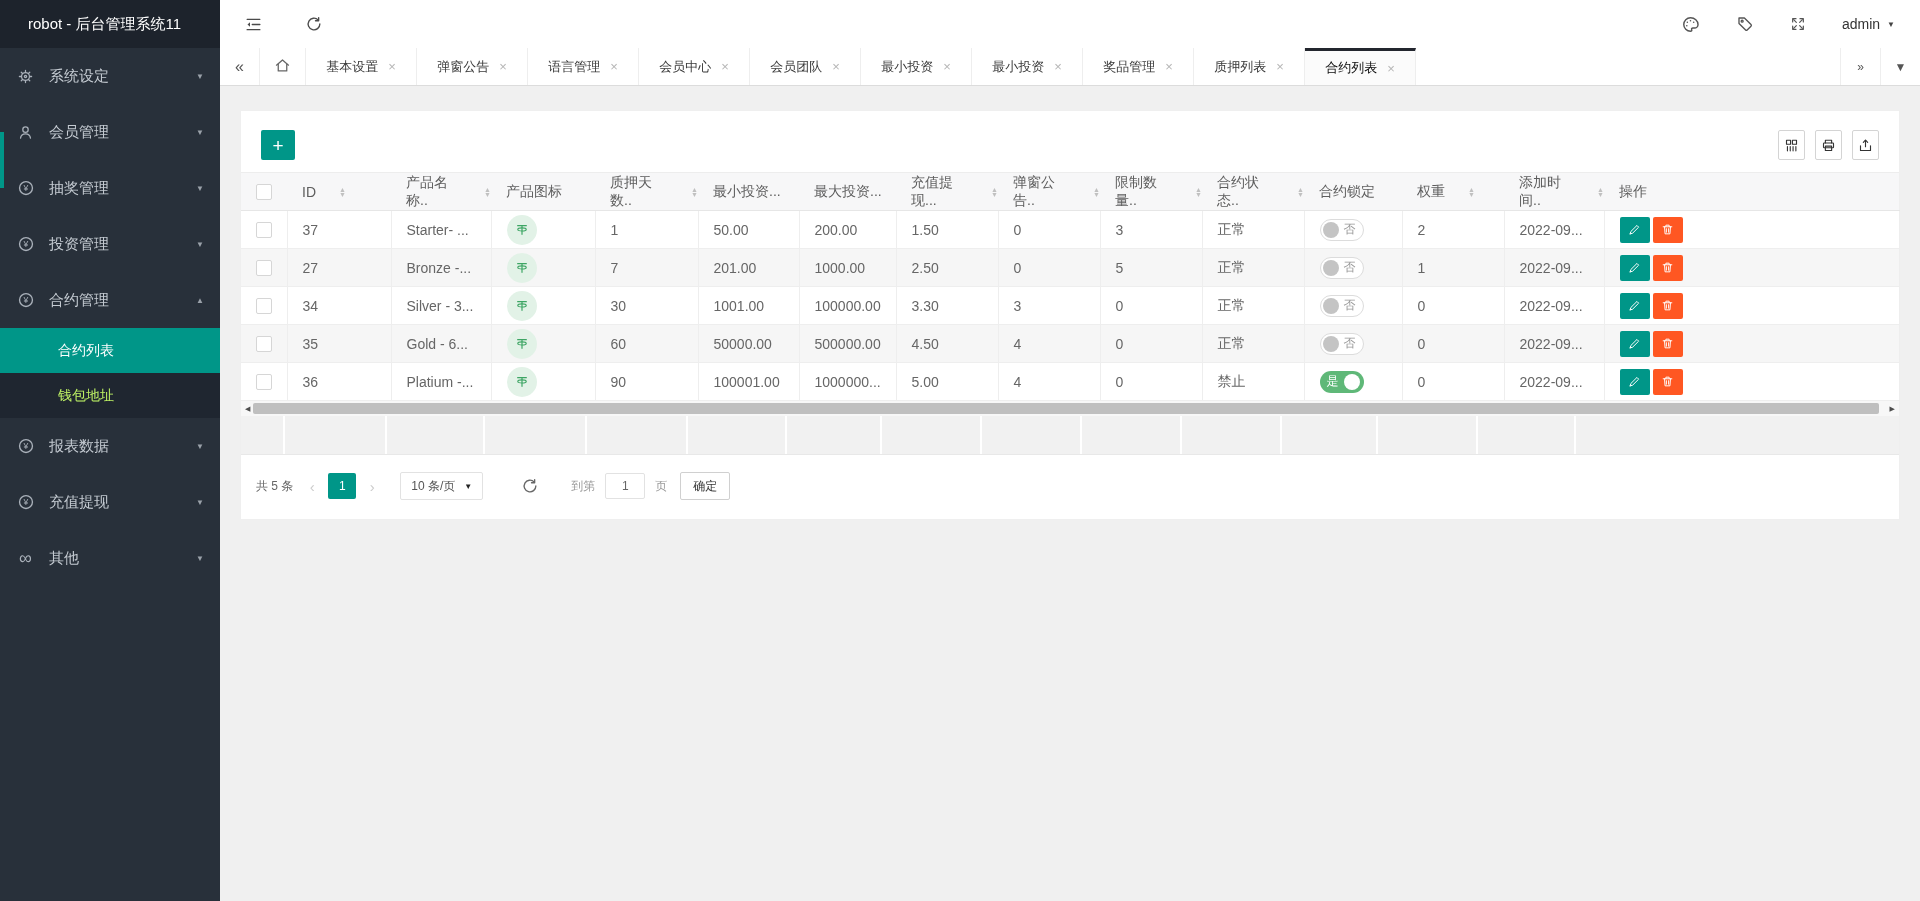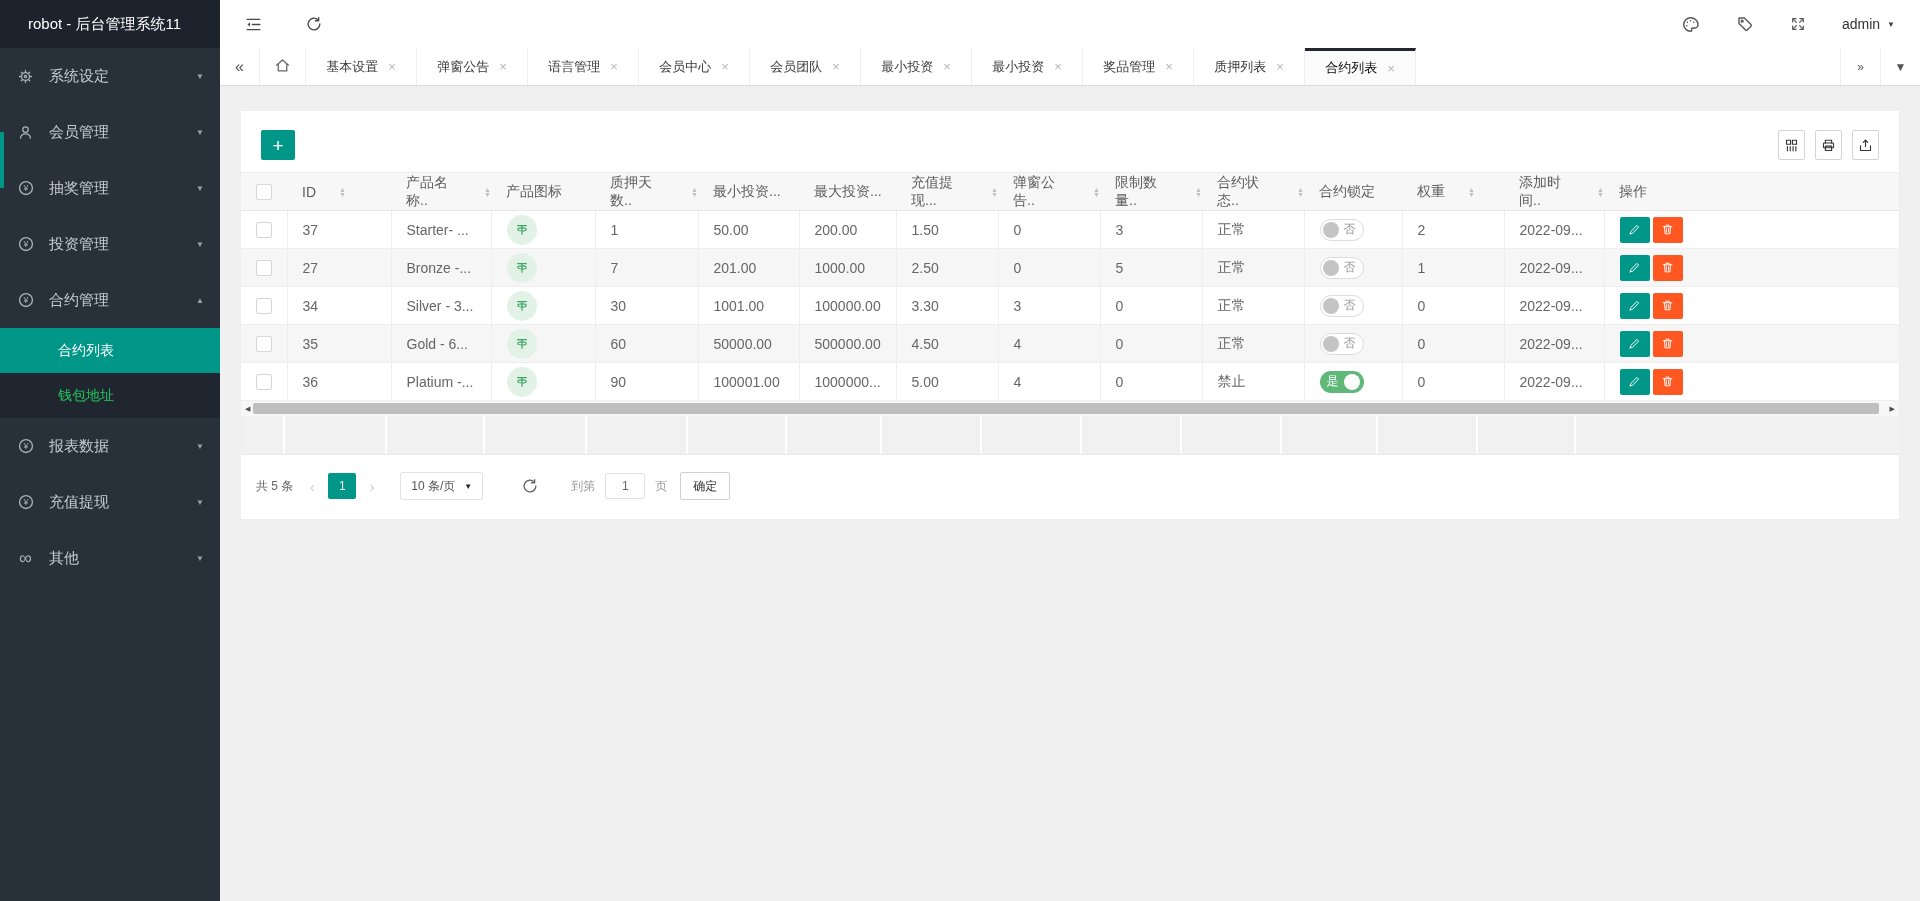--- a/index.html
+++ b/index.html
@@ -8,21 +8,21 @@
   .app { display:flex; width:1920px; height:901px; }
 
   
   .sidebar { width:220px; flex:none; background:#28303a; position:relative; }
   .sidebar-header { height:48px; background:#1d232c; display:flex; align-items:center; padding-left:28px; color:#ffffff; font-size:15px; }
   .sidebar-thumb { position:absolute; left:0; top:132px; width:4px; height:56px; background:#009688; z-index:3; }
   .menu-item { height:56px; display:flex; align-items:center; padding:0 16px; color:#c5cbd2; font-size:15px; cursor:pointer; }
   .menu-item .icn { width:19px; height:19px; margin-right:14px; color:#aab1ba; display:inline-flex; align-items:center; justify-content:center; font-size:17px; line-height:1; }
   .menu-item .chev { margin-left:auto; font-size:8px; color:#9aa1a9; }
   .submenu { background:#1f2630; }
-  .submenu-item { height:45px; display:flex; align-items:center; padding-left:58px; color:#22c55e; font-size:14px; cursor:pointer; }
+  .submenu-item { height:45px; display:flex; align-items:center; padding-left:58px; color:#bef264; font-size:14px; cursor:pointer; }
   .submenu-item.active { background:#009688; color:#fff; }
 
   
   .main { flex:1; min-width:0; display:flex; flex-direction:column; background:#f0f0f0; }
 
   .topbar { height:48px; background:#fff; display:flex; align-items:center; padding:0 25px 0 24px; flex:none; }
   .tb-icn { color:#4a4a4a; margin-right:42px; display:inline-flex; align-items:center; cursor:pointer; }
   .tb-right { margin-left:auto; display:flex; align-items:center; gap:36px; }
   .tb-right .tb-icn { margin:0; color:#555; }
   .admin { display:flex; align-items:center; gap:7px; font-size:14px; color:#333; cursor:pointer; }

